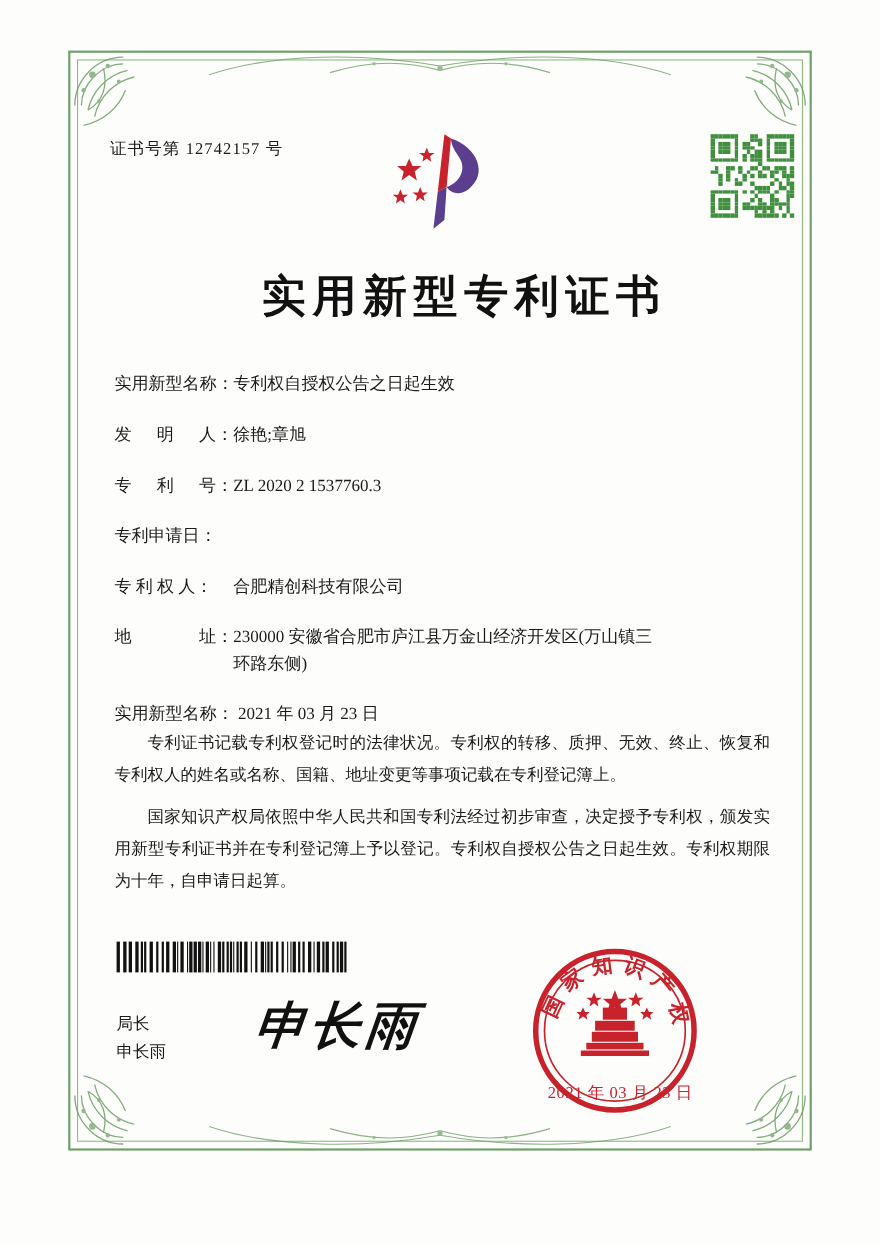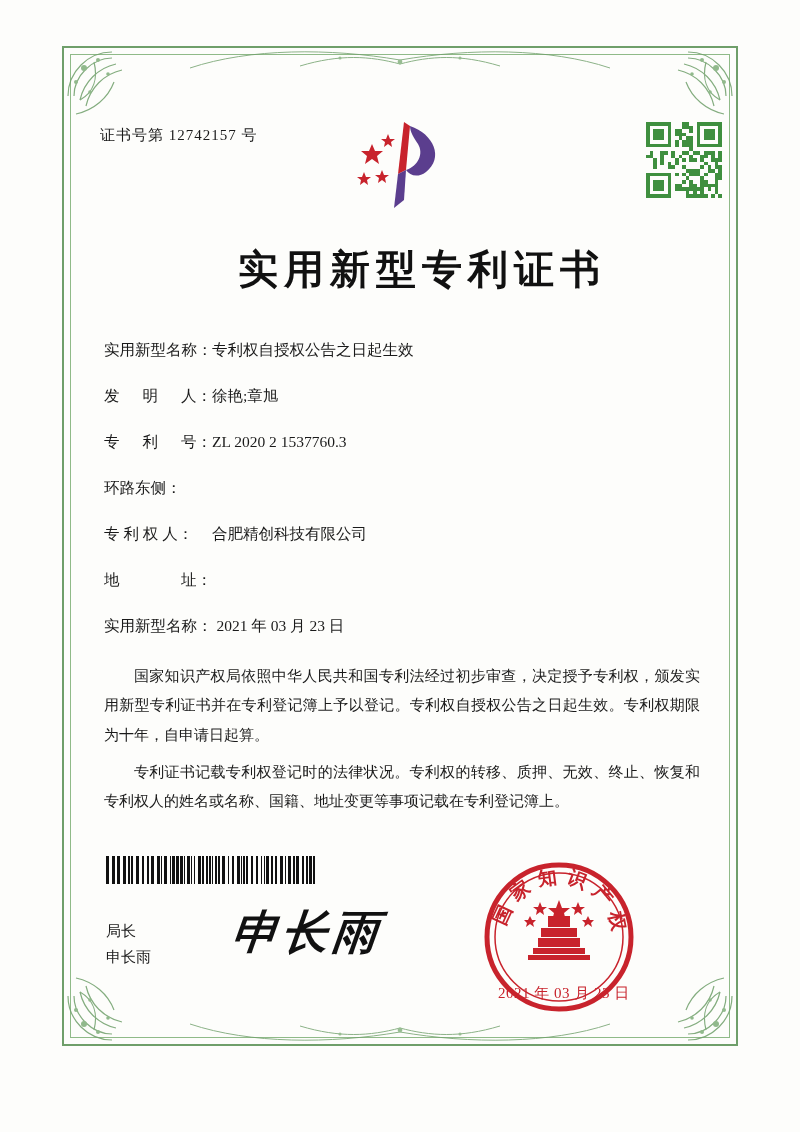--- a/index.html
+++ b/index.html
@@ -821,49 +821,53 @@
     <div class="row">
       <div class="label spread">
         <span>专</span>
         <span>利</span>
         <span>号：</span>
       </div>
       <div class="value">ZL 2020 2 1537760.3</div>
     </div>
 
     <div class="row">
-      <div class="label">环路东侧：</div>
+      <div class="label">专利申请日：</div>
     </div>
 
     <div class="row">
       <div class="label">专 利 权 人：</div>
       <div class="value">合肥精创科技有限公司</div>
     </div>
 
     <div class="row">
       <div class="label spread">
         <span>地</span>
         <span>址：</span>
+      </div>
+      <div class="value">
+        <span class="sub">230000 安徽省合肥市庐江县万金山经济开发区(万山镇三</span>
+        <span class="sub">环路东侧)</span>
       </div>
     </div>
 
     <div class="row dual">
       <div class="pair">
         <div class="left">
           <span>实用新型名称：</span>
           <span>2021 年 03 月 23 日</span>
         </div>
       </div>
     </div>
 
   </div>
 
   <div class="paragraphs">
+    <p>专利证书记载专利权登记时的法律状况。专利权的转移、质押、无效、终止、恢复和专利权人的姓名或名称、国籍、地址变更等事项记载在专利登记簿上。</p>
     <p>国家知识产权局依照中华人民共和国专利法经过初步审查，决定授予专利权，颁发实用新型专利证书并在专利登记簿上予以登记。专利权自授权公告之日起生效。专利权期限为十年，自申请日起算。</p>
-    <p>专利证书记载专利权登记时的法律状况。专利权的转移、质押、无效、终止、恢复和专利权人的姓名或名称、国籍、地址变更等事项记载在专利登记簿上。</p>
   </div>
 
   <div class="barcode" id="barcode">
       <i style="width: 3px;"></i>
       <i style="width: 3px; background: transparent;"></i>
       <i style="width: 3px;"></i>
       <i style="width: 2px; background: transparent;"></i>
       <i style="width: 3px;"></i>
       <i style="width: 3px; background: transparent;"></i>
       <i style="width: 3px;"></i>

